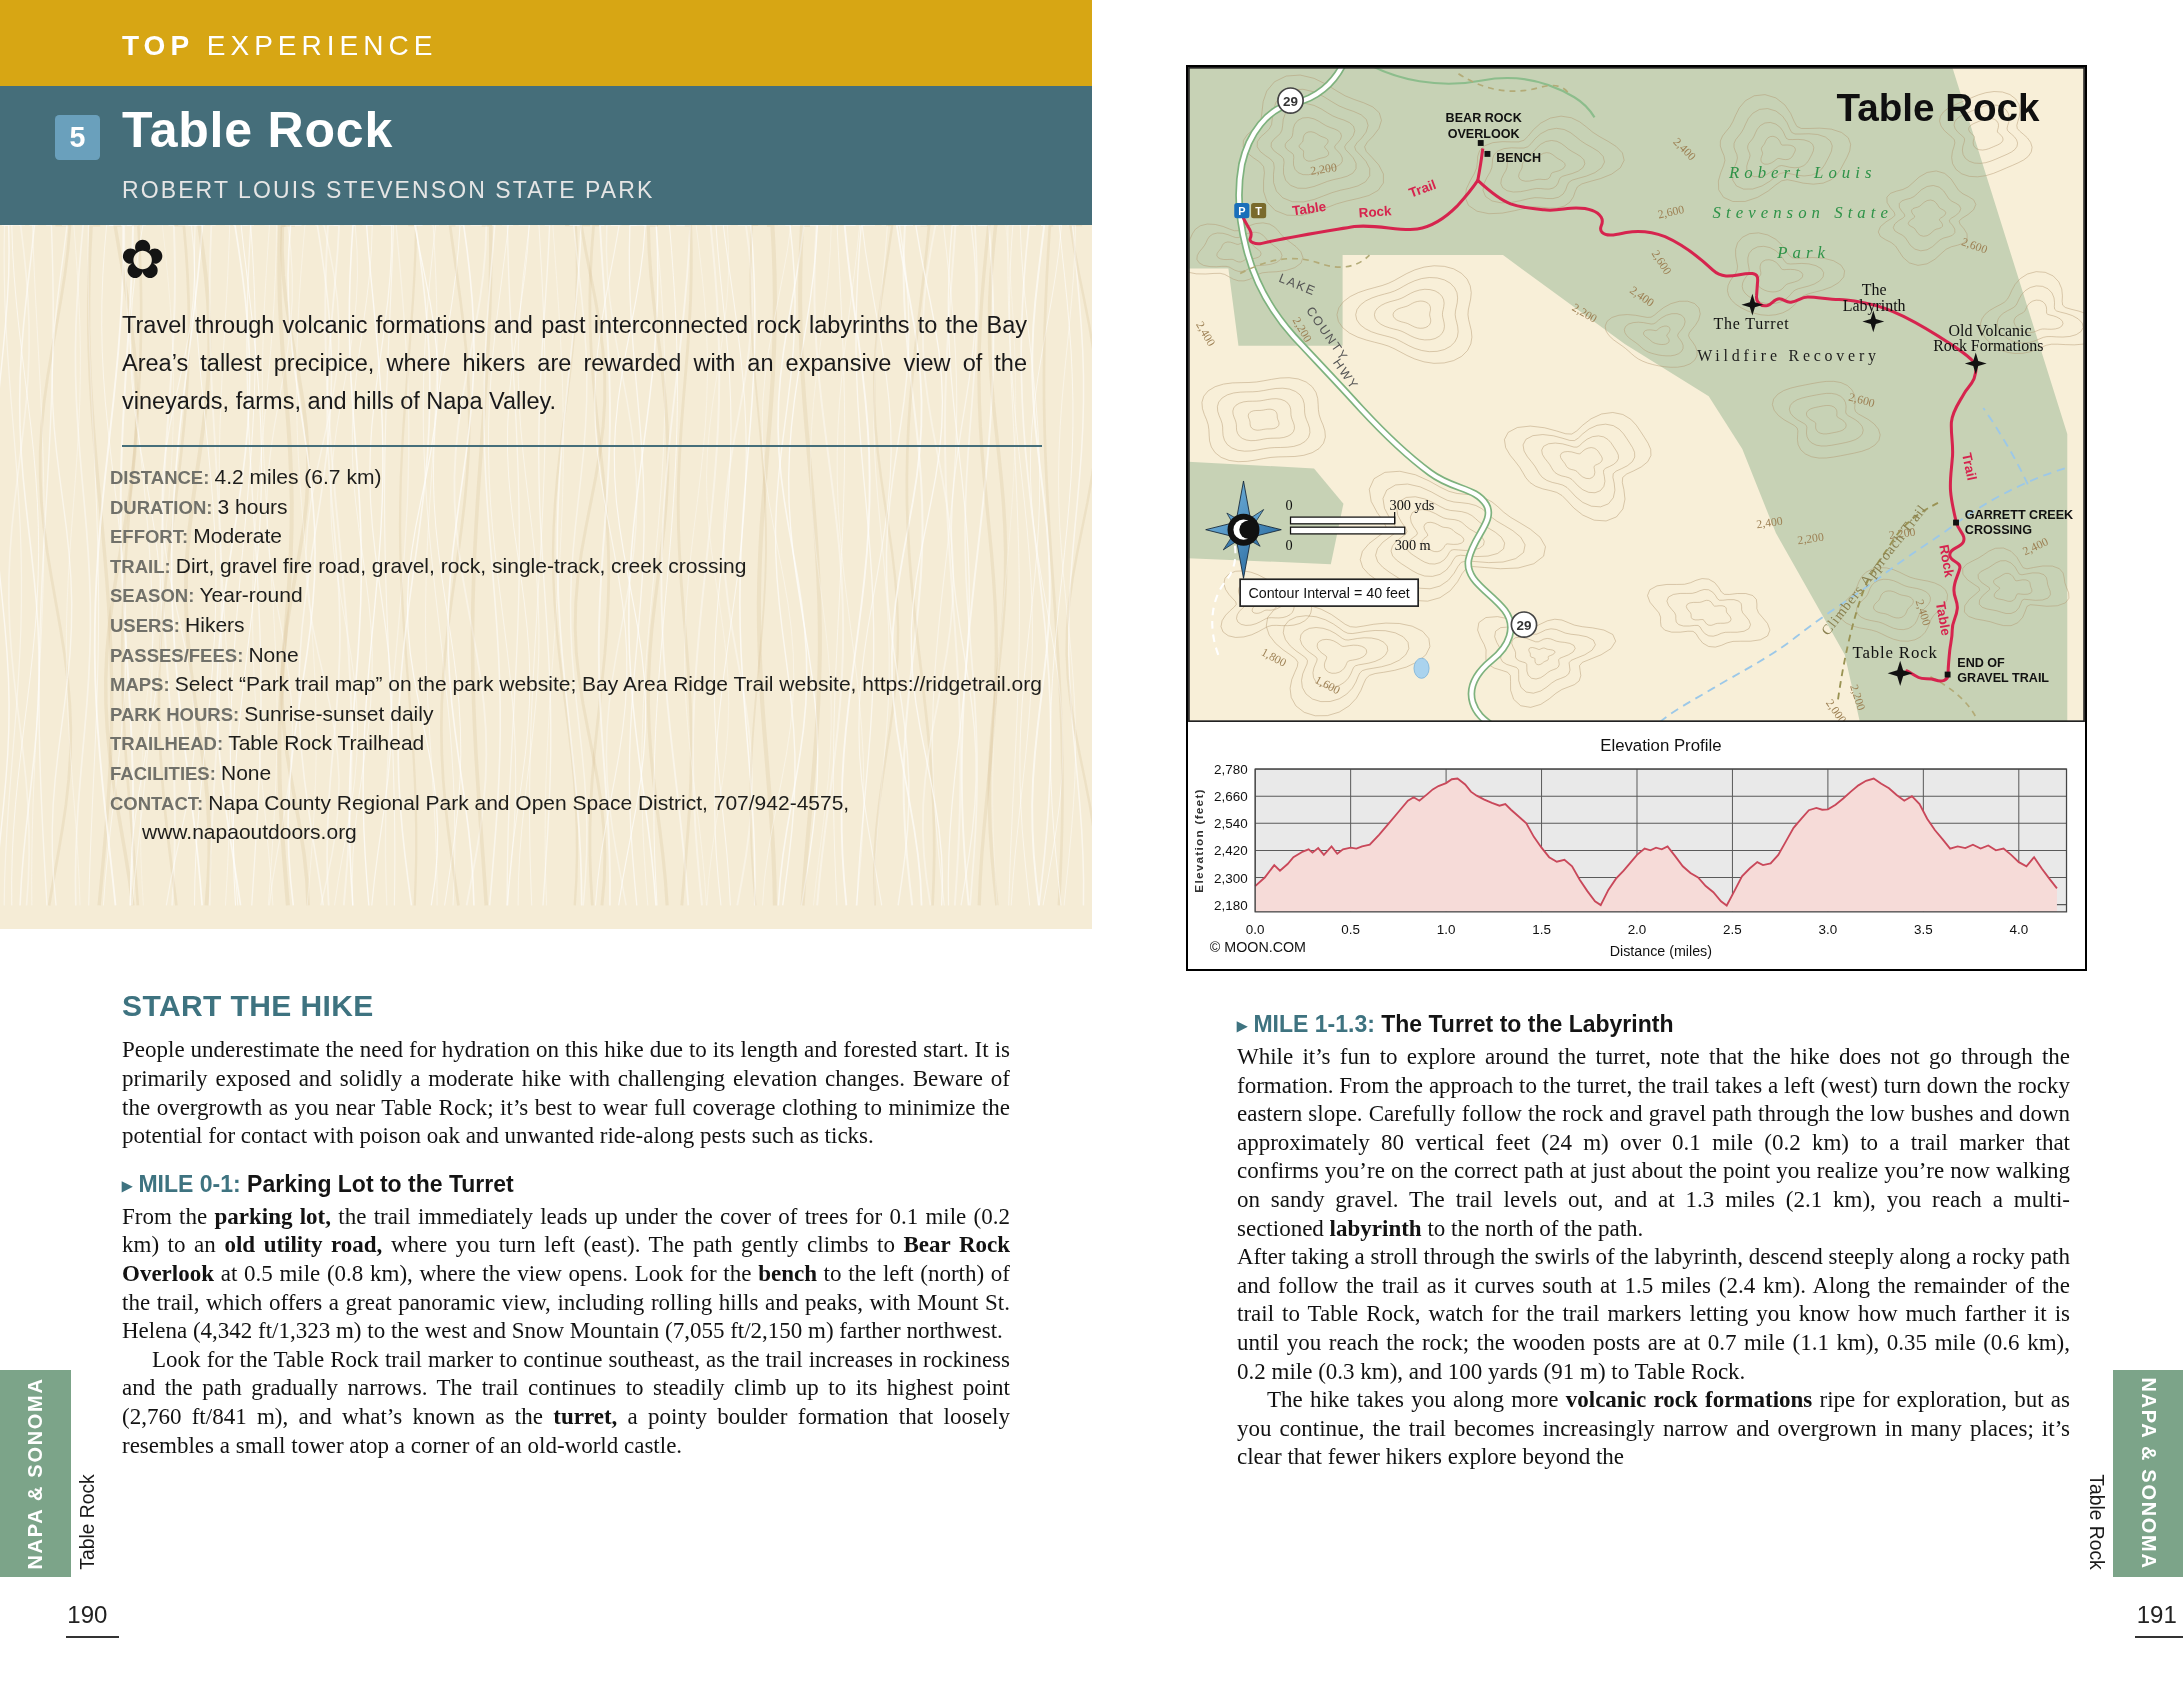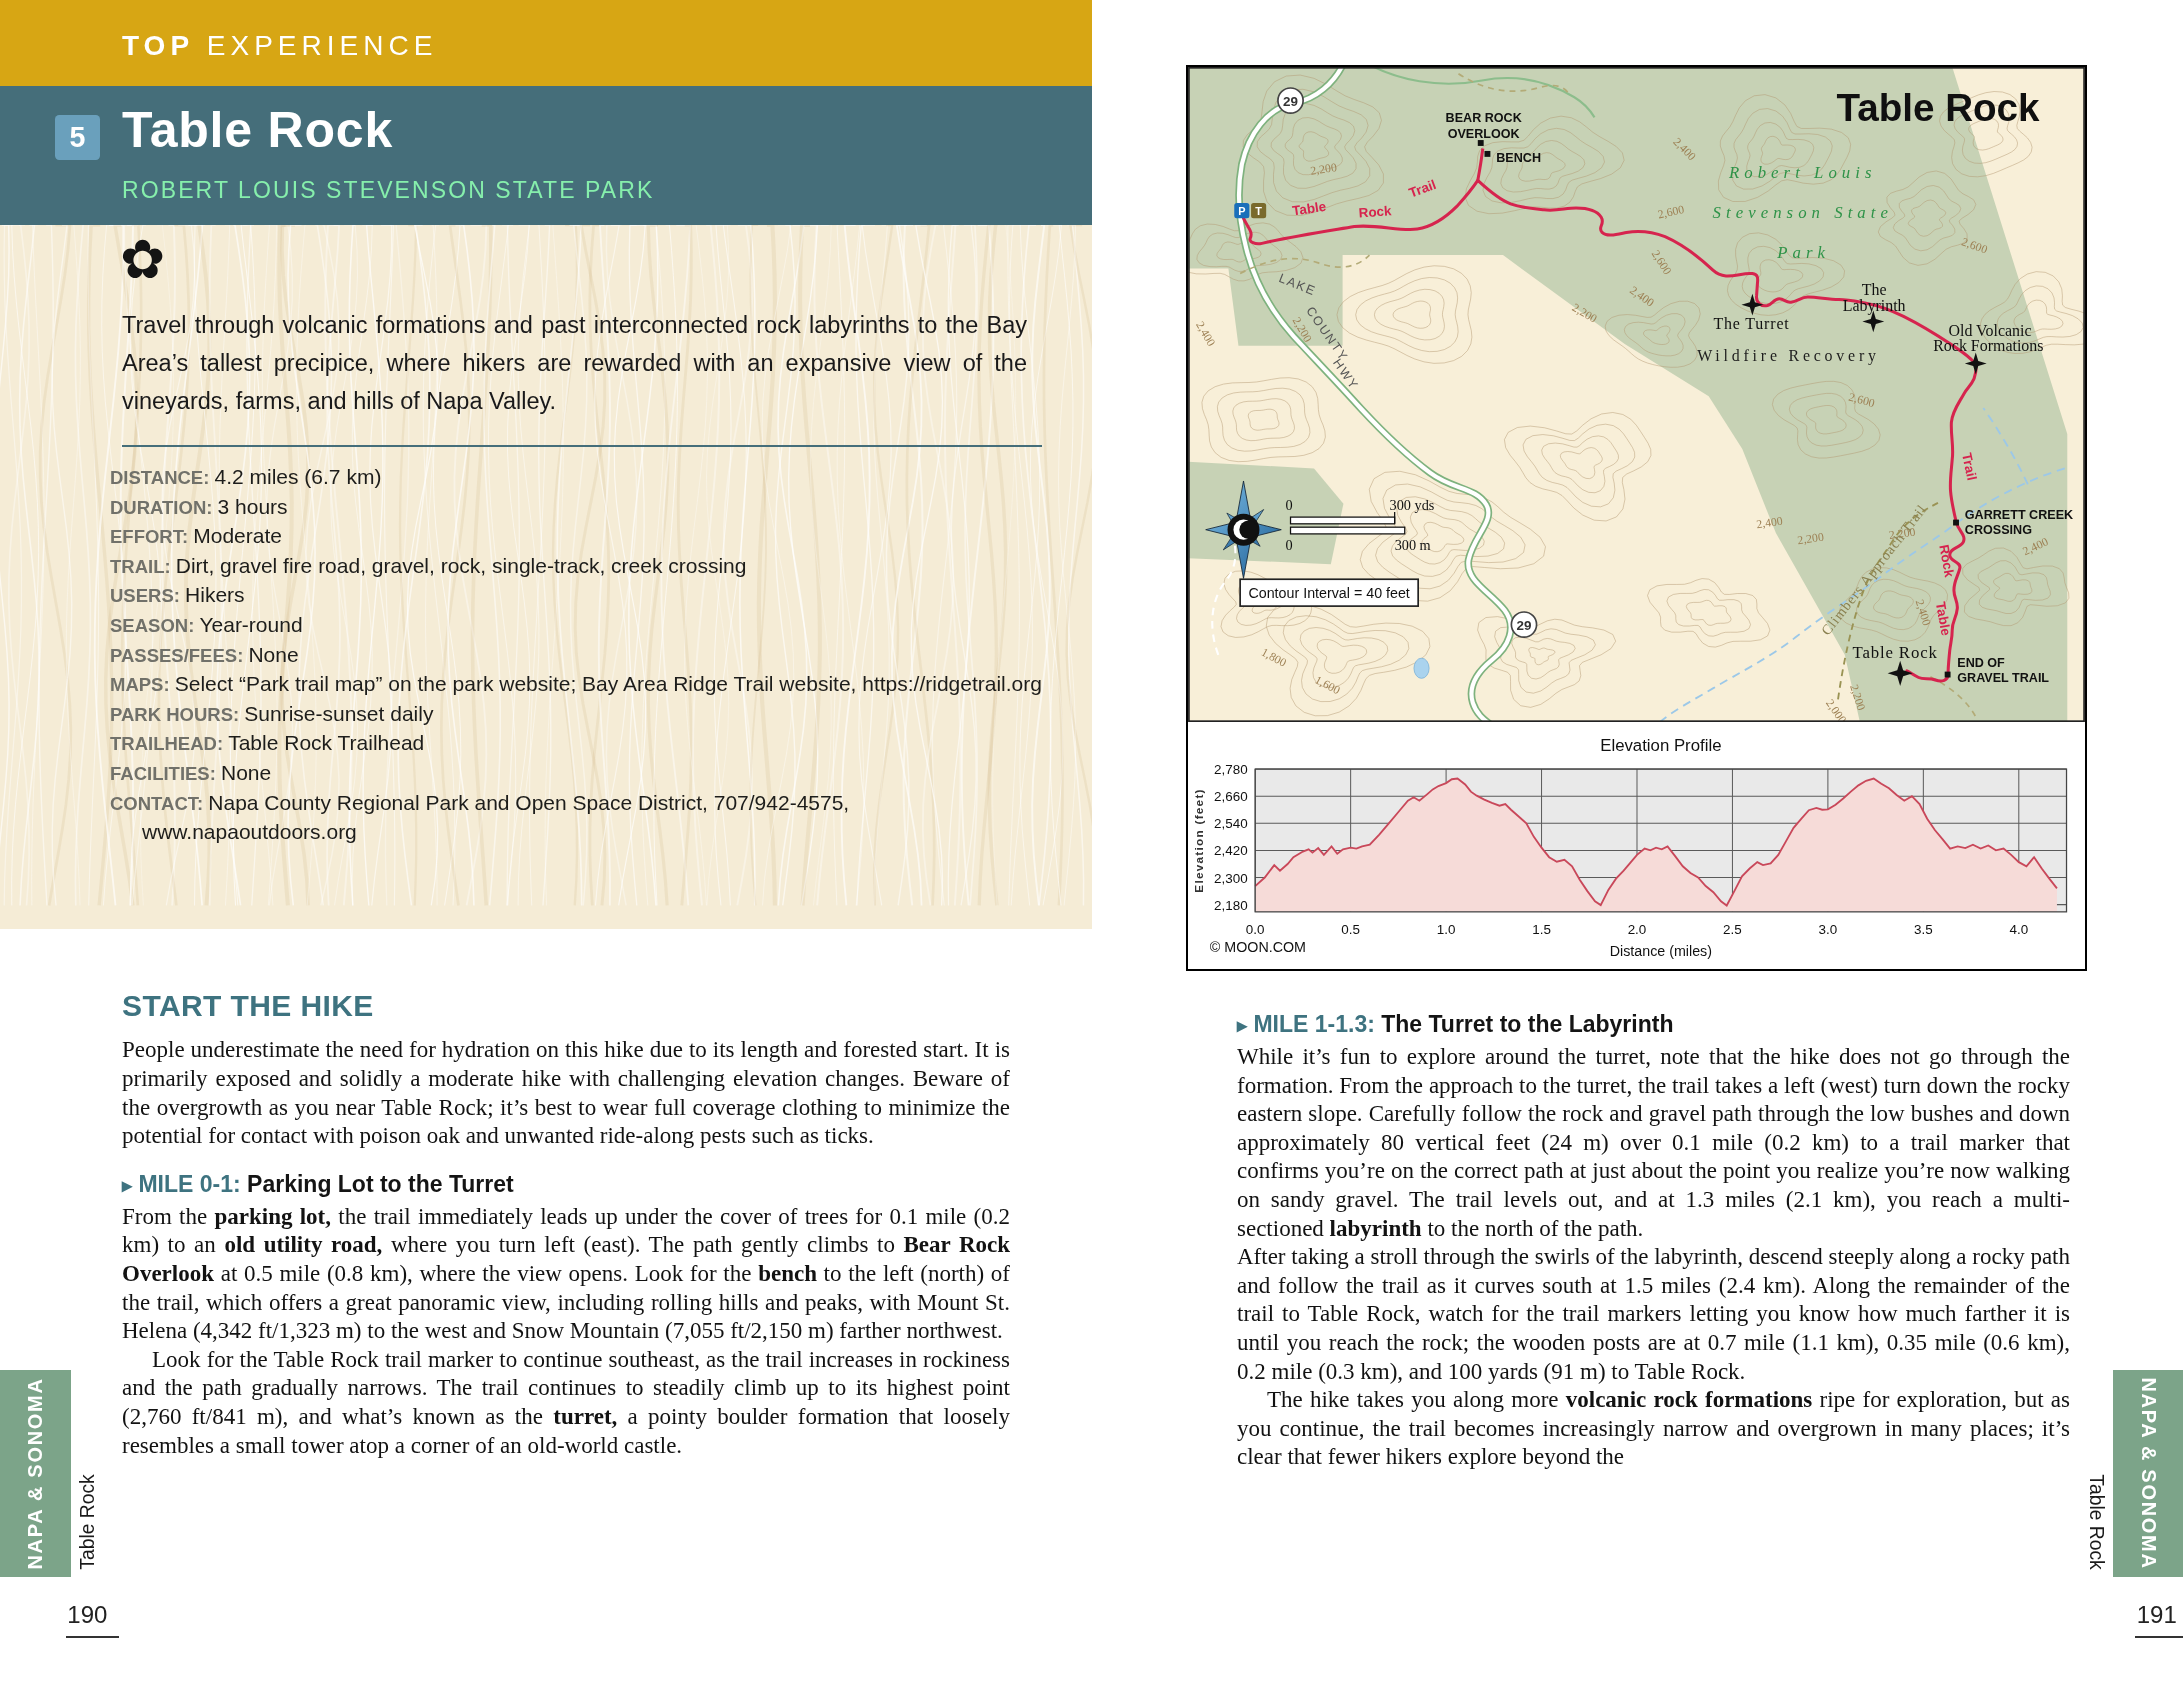--- a/index.html
+++ b/index.html
@@ -6,21 +6,21 @@
   #page{position:relative;width:2183px;height:1701px;background:#ffffff;overflow:hidden;
         font-family:"Liberation Sans",sans-serif;}
   
   .banner{position:absolute;left:0;top:0;width:1092px;height:86px;background:#d7a614;}
   .banner-text{position:absolute;left:122px;top:30px;font-size:28px;letter-spacing:5px;color:#fff;}
   .banner-text .b1{font-weight:bold;}
   .teal-header{position:absolute;left:0;top:86px;width:1092px;height:139px;background:#456e7a;}
   .badge{position:absolute;left:55px;top:28.6px;width:45px;height:45px;background:#6aa0bc;border-radius:4.2px;
          color:#fff;font-size:28.6px;font-weight:bold;display:flex;align-items:center;justify-content:center;}
   .title{position:absolute;left:122px;top:15px;color:#fff;font-size:50px;font-weight:bold;letter-spacing:0.8px;}
-  .subtitle{position:absolute;left:122px;top:91px;color:#86efac;font-size:23px;letter-spacing:2.1px;}
+  .subtitle{position:absolute;left:122px;top:91px;color:#e5e5e5;font-size:23px;letter-spacing:2.1px;}
   
   .cream{position:absolute;left:0;top:225px;width:1092px;height:704px;background:#f5ecd6;}
   .cream svg.grain{position:absolute;left:0;top:0;}
   .flower{position:absolute;left:120px;top:6.7px;font-size:54px;color:#141414;line-height:1;}
   .intro{position:absolute;left:122px;top:81px;width:905px;font-size:23.5px;line-height:38px;
          color:#19191a;text-align:justify;}
   .divider{position:absolute;left:122px;top:220px;width:920px;border-top:2.5px solid #456e7a;}
   .stats{position:absolute;left:122px;top:238px;width:928px;}
   .stat-row{font-size:21px;line-height:28.6px;color:#1d1d1b;padding-left:20px;text-indent:-32px;}
   .stat-label{font-weight:bold;color:#71716a;font-size:18.5px;letter-spacing:0px;}
@@ -214,22 +214,22 @@
         <path d="M1288.3,0 L1274.3,0 L1279.1,30 L1284.8,60 L1291.0,90 L1296.8,120 L1301.8,150 L1305.2,180 L1306.8,210 L1306.4,240 L1304.0,270 L1299.9,300 L1294.6,330 L1288.5,360 L1282.4,390 L1277.0,420 L1272.8,450 L1270.3,480 L1269.8,510 L1271.3,540 L1274.7,570 L1279.5,600 L1285.3,630 L1291.5,660 L1297.3,690 L1302.1,720 L1305.4,750 L1306.9,780 L1306.3,810" fill="none" stroke="rgba(196,168,110,0.16)" stroke-width="2.9"></path>
       </svg>
     <div class="flower">✿</div>
     <div class="intro">Travel through volcanic formations and past interconnected rock labyrinths to the Bay Area’s tallest precipice, where hikers are rewarded with an expansive view of the vineyards, farms, and hills of Napa Valley.</div>
     <div class="divider"></div>
     <div class="stats" id="stats">
         <div class="stat-row"><span class="stat-label">DISTANCE: </span><span class="stat-value">4.2 miles (6.7 km)</span></div>
         <div class="stat-row"><span class="stat-label">DURATION: </span><span class="stat-value">3 hours</span></div>
         <div class="stat-row"><span class="stat-label">EFFORT: </span><span class="stat-value">Moderate</span></div>
         <div class="stat-row"><span class="stat-label">TRAIL: </span><span class="stat-value">Dirt, gravel fire road, gravel, rock, single-track, creek crossing</span></div>
+        <div class="stat-row"><span class="stat-label">SEASON: </span><span class="stat-value">Year-round</span></div>
         <div class="stat-row"><span class="stat-label">USERS: </span><span class="stat-value">Hikers</span></div>
-        <div class="stat-row"><span class="stat-label">SEASON: </span><span class="stat-value">Year-round</span></div>
         <div class="stat-row"><span class="stat-label">PASSES/FEES: </span><span class="stat-value">None</span></div>
         <div class="stat-row"><span class="stat-label">MAPS: </span><span class="stat-value">Select “Park trail map” on the park website; Bay Area Ridge Trail website, https://ridgetrail.org</span></div>
         <div class="stat-row"><span class="stat-label">PARK HOURS: </span><span class="stat-value">Sunrise-sunset daily</span></div>
         <div class="stat-row"><span class="stat-label">TRAILHEAD: </span><span class="stat-value">Table Rock Trailhead</span></div>
         <div class="stat-row"><span class="stat-label">FACILITIES: </span><span class="stat-value">None</span></div>
         <div class="stat-row"><span class="stat-label">CONTACT: </span><span class="stat-value">Napa County Regional Park and Open Space District, 707/942-4575, www.napaoutdoors.org</span></div>
       </div>
   </div>
 
   <div class="col col-left">

